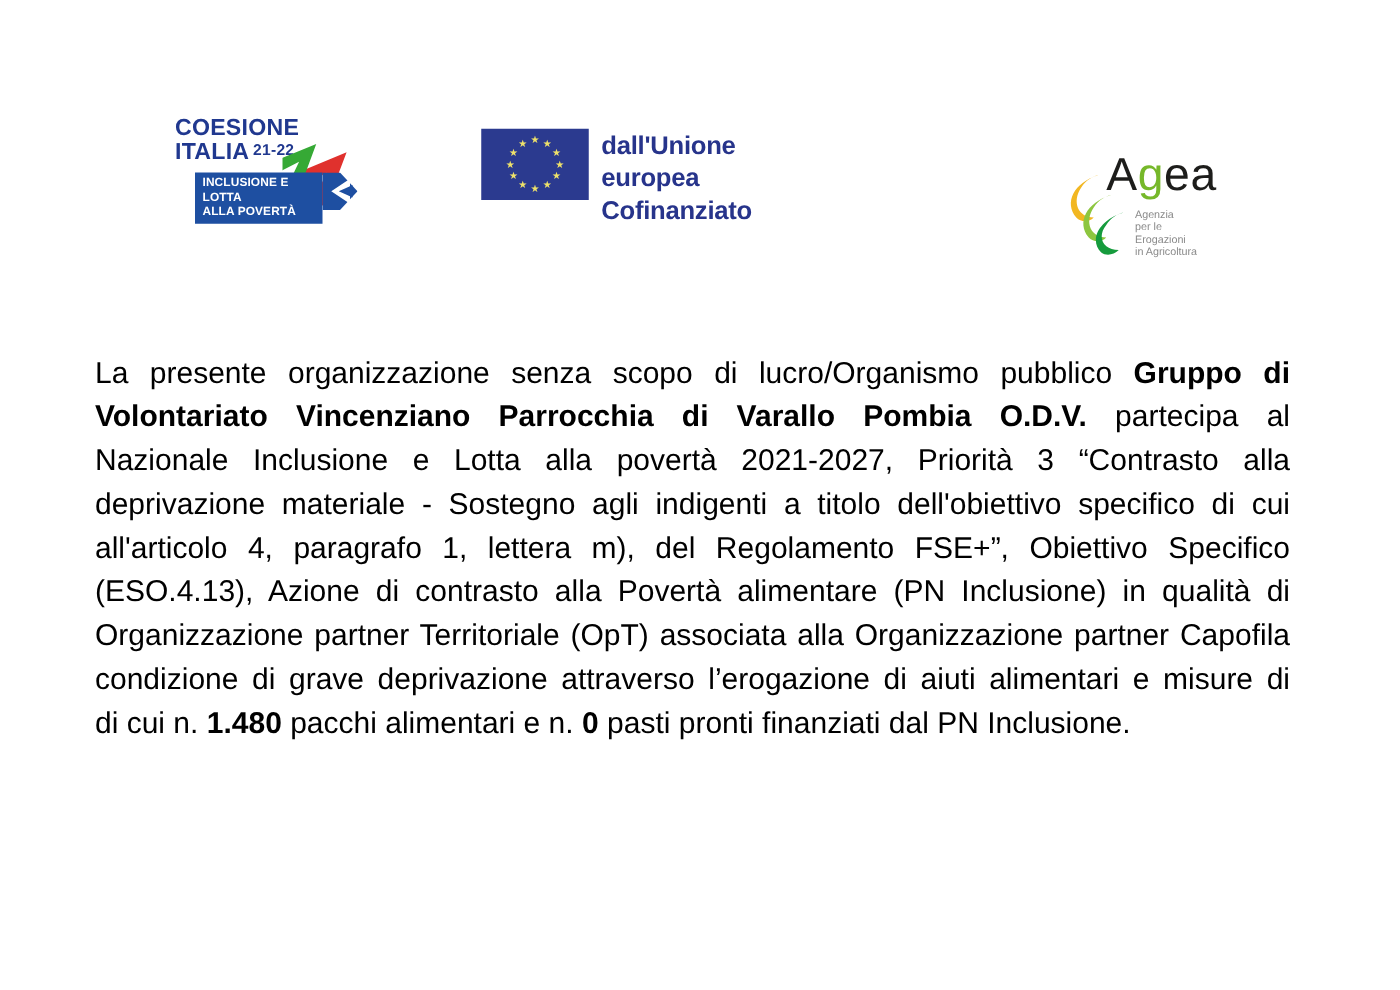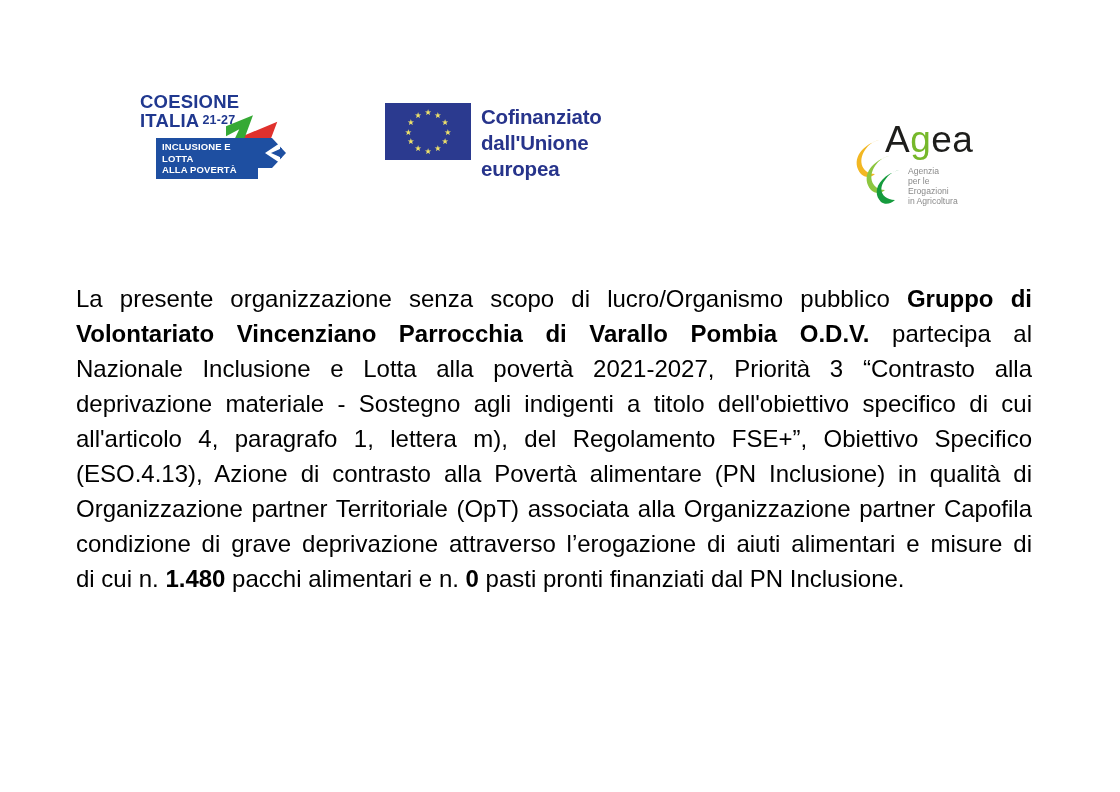--- a/index.html
+++ b/index.html
@@ -78,21 +78,21 @@
   .doc-line .bold{font-weight:700;}
 </style>
 </head>
 <body>
 
 <div class="page">
 
   <div class="logo logo-coesione">
     <div class="coes-title">
       <div>COESIONE</div>
-      <div><span>ITALIA</span><span class="coes-years">21-27</span></div>
+      <div><span>ITALIA</span><span class="coes-years">21-22</span></div>
     </div>
     <svg class="coes-chevrons" width="76" height="76" viewBox="0 0 100 100">
       <g transform="rotate(44 50 50)">
         <path d="M30 88 L55 30 L80 88 L64 88 L55 60 L46 88 Z" fill="var(--c-coesione-red)"></path>
         <path d="M4 96 L26 46 L48 96 L34 96 L26 72 L18 96 Z" fill="var(--c-coesione-green)"></path>
       </g>
     </svg>
     <div class="coes-banner">
       <div class="coes-banner-text">
         <div>INCLUSIONE E LOTTA</div>
@@ -115,22 +115,22 @@
         <span class="eu-star" style="left: 69.9186%; top: 67%;">★</span>
         <span class="eu-star" style="left: 61.5%; top: 79.4449%;">★</span>
         <span class="eu-star" style="left: 50%; top: 84%;">★</span>
         <span class="eu-star" style="left: 38.5%; top: 79.4449%;">★</span>
         <span class="eu-star" style="left: 30.0814%; top: 67%;">★</span>
         <span class="eu-star" style="left: 27%; top: 50%;">★</span>
         <span class="eu-star" style="left: 30.0814%; top: 33%;">★</span>
         <span class="eu-star" style="left: 38.5%; top: 20.5551%;">★</span>
       </div>
     <div class="eu-text">
+      <div>dall'Unione europea</div>
       <div>Cofinanziato</div>
-      <div>dall'Unione europea</div>
     </div>
   </div>
 
 
   <div class="logo logo-agea">
     <svg class="agea-swoosh" width="56" height="66" viewBox="0 0 56 66">
       <path d="M30 2 C10 8 2 24 12 36 C16 40 22 40 26 36 C14 36 8 24 16 12 C20 6 25 3 30 2 Z" fill="var(--c-agea-yellow)"></path>
       <path d="M40 18 C20 24 12 40 22 52 C26 56 32 56 36 52 C24 52 18 40 26 28 C30 22 35 19 40 18 Z" fill="var(--c-agea-lgreen)"></path>
       <path d="M50 32 C30 38 22 54 32 64 C36 67 42 66 46 62 C34 62 28 52 36 42 C40 36 45 33 50 32 Z" fill="var(--c-agea-dgreen)"></path>
     </svg>

